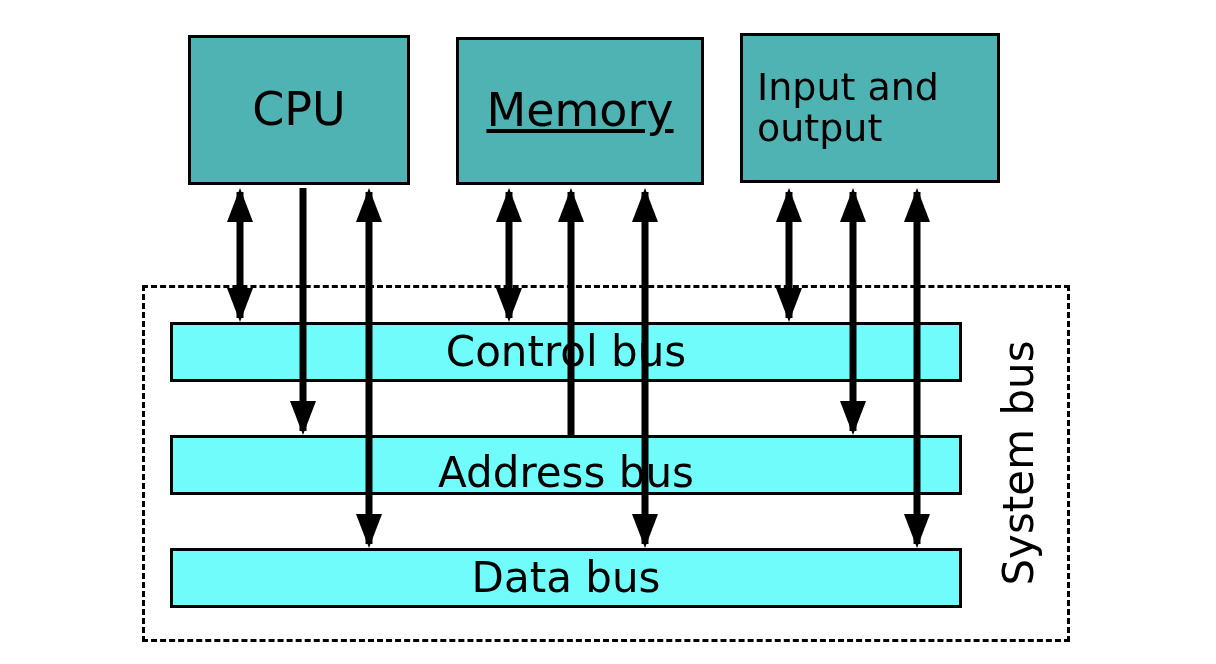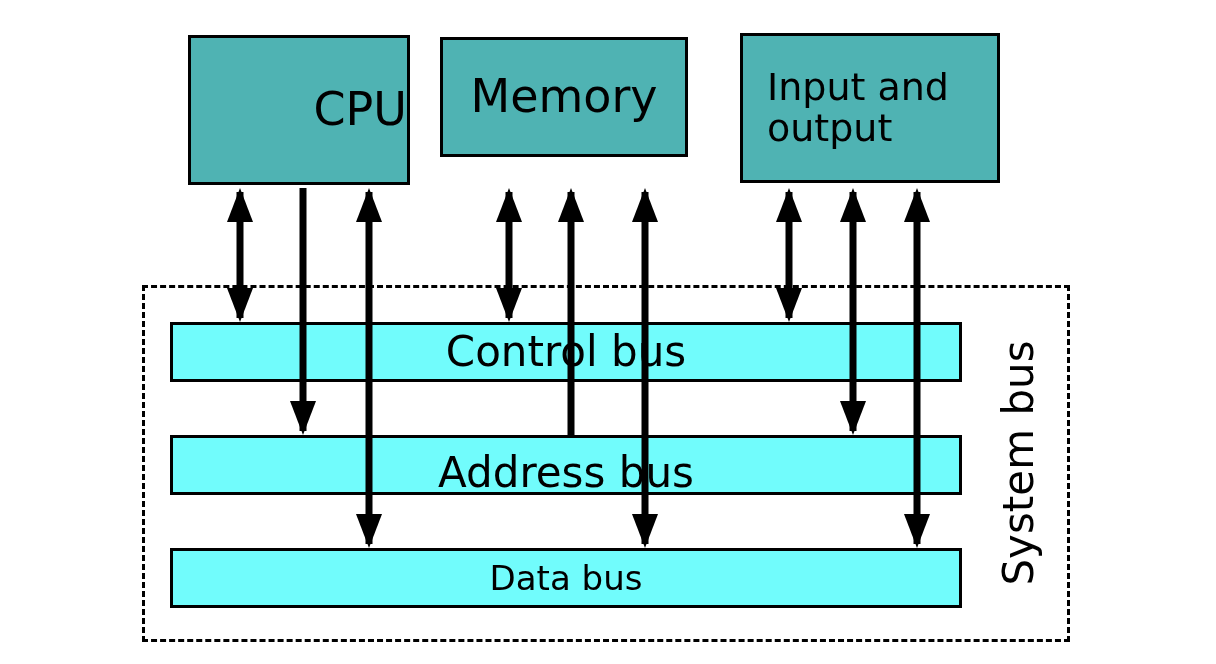--- a/index.html
+++ b/index.html
@@ -129,37 +129,37 @@
       <g>
         <line x1="917" y1="192" x2="917" y2="544" stroke="#000000" stroke-width="7"></line>
         <polygon points="917,188 904,222 930,222" fill="#000000"></polygon>
         <polygon points="917,548 904,514 930,514" fill="#000000"></polygon>
       </g>
     </svg>
 
   <div id="labels-layer">
     <div id="units-layer">
         <div class="unit-box" style="left: 188px; top: 35px; width: 222px; height: 150px; background: rgb(79, 179, 179);">
-          <div class="unit-label" style="font-size: 46px; text-align: right;">CPU</div>
+          <div class="unit-label" style="font-size: 46px; text-align: center;">CPU</div>
         </div>
-        <div class="unit-box" style="left: 440px; top: 37px; width: 248px; height: 120px; background: rgb(79, 179, 179);">
+        <div class="unit-box" style="left: 456px; top: 37px; width: 248px; height: 148px; background: rgb(79, 179, 179); text-decoration: underline;">
           <div class="unit-label" style="font-size: 46px; text-align: center;">Memory</div>
         </div>
         <div class="unit-box" style="left: 740px; top: 33px; width: 260px; height: 150px; background: rgb(79, 179, 179);">
-          <div class="unit-label" style="font-size: 38px; text-align: left; padding-left: 24px;">Input and
+          <div class="unit-label" style="font-size: 38px; text-align: left; padding-left: 14px;">Input and
 output</div>
         </div>
       </div>
     <div id="bus-labels-layer">
         <div class="bus-bar" style="left: 170px; top: 322px; width: 792px; height: 60px; border: none; background: transparent;">
           <span class="bus-bar-label" style="font-size: 42px;">Control bus</span>
         </div>
         <div class="bus-bar" style="left: 170px; top: 435px; width: 792px; height: 76px; border: none; background: transparent;">
           <span class="bus-bar-label" style="font-size: 42px;">Address bus</span>
         </div>
         <div class="bus-bar" style="left: 170px; top: 548px; width: 792px; height: 60px; border: none; background: transparent;">
-          <span class="bus-bar-label" style="font-size: 34px;">Data bus</span>
+          <span class="bus-bar-label" style="font-size: 42px;">Data bus</span>
         </div>
       </div>
     <div id="system-bus-label" style="font-size: 42px; left: 1018px; top: 463px; transform: translate(-50%, -50%) rotate(-90deg);">System bus</div>
   </div>
 
 </div>
 
 </body></html>

